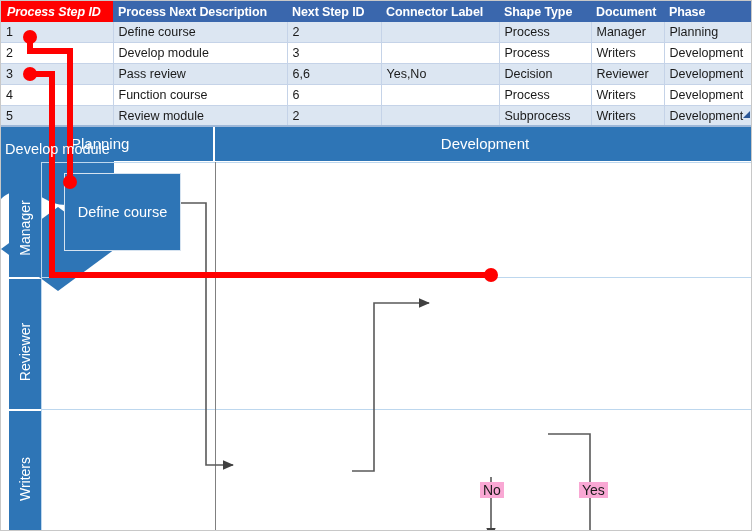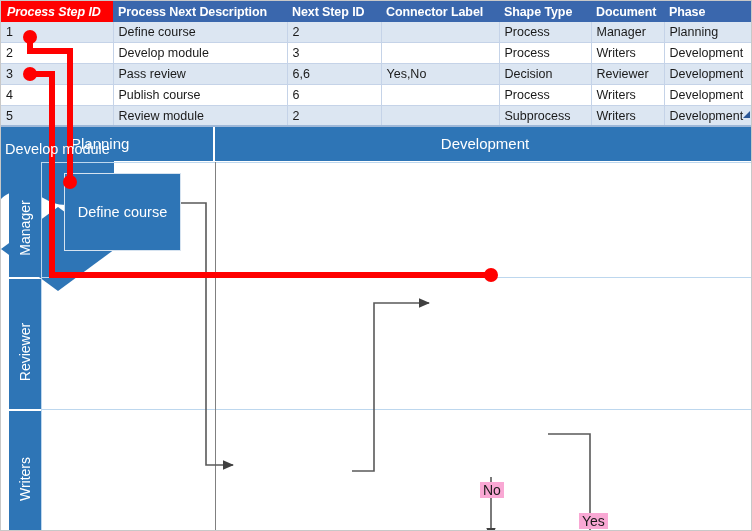--- a/index.html
+++ b/index.html
@@ -226,21 +226,21 @@
 
   
   .conn-label {
     position: absolute;
     color: #1a1a1a;
     font-size: 14px;
     background: #f9a8d4;
     padding: 0 3px;
   }
   #label-no  { left: 479px; top: 355px; }
-  #label-yes { left: 578px; top: 355px; margin-top: 31px; }
+  #label-yes { left: 578px; top: 355px; }
 
   
   #connectors {
     position: absolute;
     left: 0; top: 0;
     width: 752px; height: 405px;
     pointer-events: none;
   }
 
   
@@ -300,21 +300,21 @@
         <td class="c-id">3</td>
         <td>Pass review</td>
         <td>6,6</td>
         <td>Yes,No</td>
         <td>Decision</td>
         <td>Reviewer</td>
         <td class="last">Development</td>
       </tr>
       <tr class="band-b">
         <td class="c-id">4</td>
-        <td>Publish course</td>
+        <td>Function course</td>
         <td>6</td>
         <td></td>
         <td>Process</td>
         <td>Writers</td>
         <td class="last">Development</td>
       </tr>
       <tr class="band-a">
         <td class="c-id">5</td>
         <td>Review module</td>
         <td>2</td>

